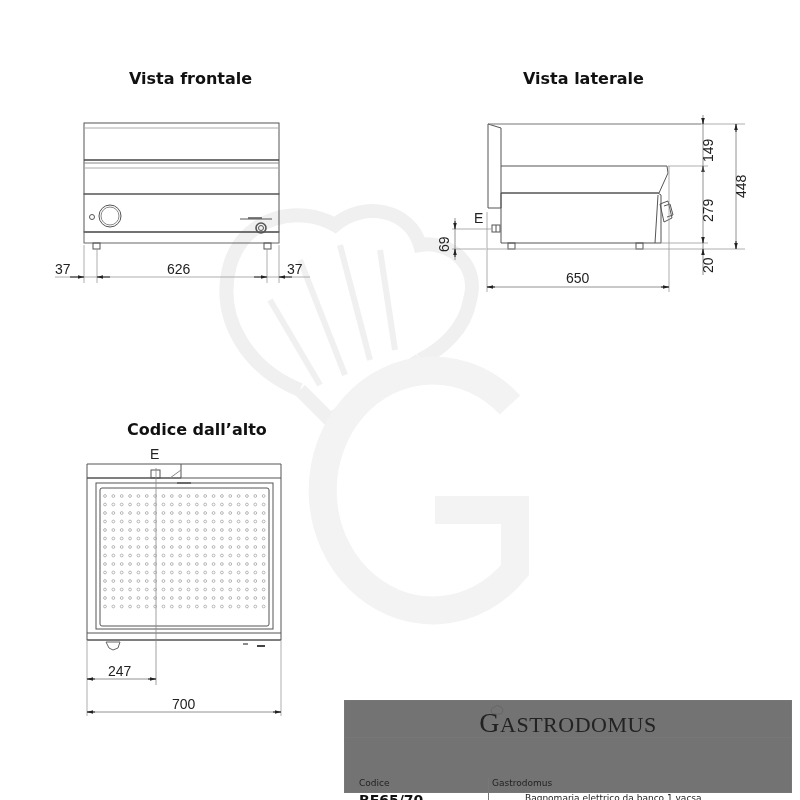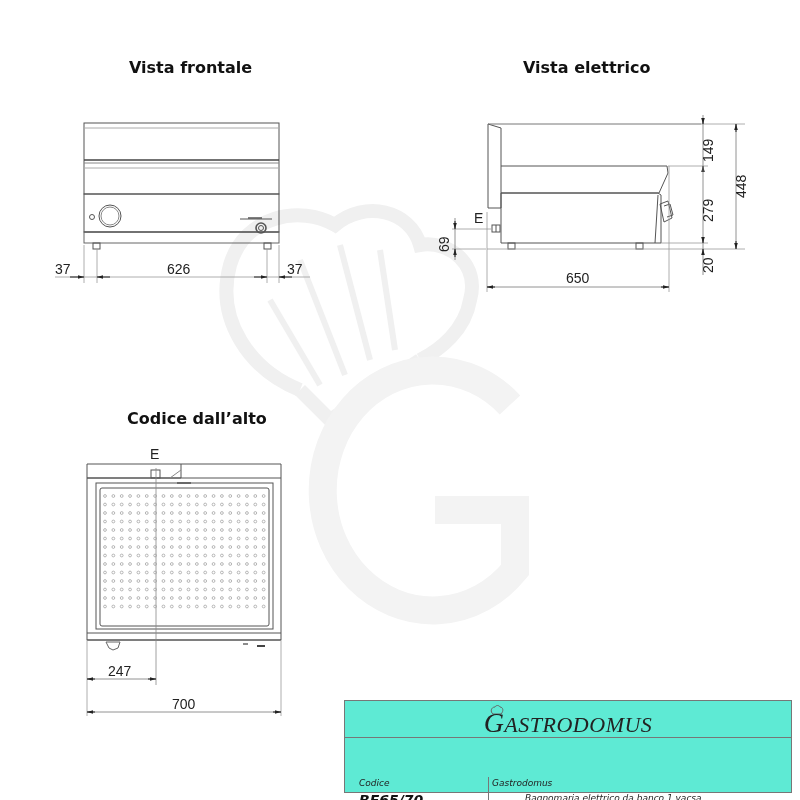--- a/index.html
+++ b/index.html
@@ -1,21 +1,21 @@
 <!DOCTYPE html>
 <html><head>
 <meta charset="utf-8">
 <style>
   html, body { margin:0; padding:0; background:#ffffff; }
   body { width:800px; height:800px; position:relative; overflow:hidden; font-family:"Liberation Sans", sans-serif; }
   .canvas { position:absolute; left:0; top:0; width:800px; height:800px; }
-  .title { position:absolute; font-family:"DejaVu Sans", sans-serif; font-weight:bold; font-size:16px; color:#111; white-space:nowrap; }
+  .title { position:absolute; font-family:"DejaVu Sans", sans-serif; font-weight:bold; font-size:16px; color:#111; white-space:nowrap;margin-top:11px; }
   .dim { font-family:"Liberation Sans", sans-serif; font-size:14px; fill:#222; }
   .lbl { font-family:"Liberation Sans", sans-serif; font-size:14px; fill:#222; }
-  .tb { position:absolute; left:344px; top:700px; width:448px; height:93px; border:1px solid #777; box-sizing:border-box; background:#5eead4;font-style:italic; }
+  .tb { position:absolute; left:344px; top:700px; width:448px; height:93px; border:1px solid #777; box-sizing:border-box; background:#737373; }
   .tb-logo-row { position:absolute; left:0; top:0; width:100%; height:36px; border-bottom:1px solid #777; }
   .tb-logo { position:absolute; left:0; right:0; top:6px; text-align:center; font-family:"Liberation Serif", serif; font-size:22px; color:#222; letter-spacing:0.5px; }
   .tb-logo .big { font-size:28px; }
   .tb-mid { position:absolute; left:11px; top:36px; width:100%; height:34px; border-bottom:1px solid #f97316;margin-top:40px; }
   .tb-code-cell { position:absolute; left:0; top:0; width:132px; height:100%; border-right:1px solid #777; }
   .tb-small { position:absolute; font-family:"DejaVu Sans", sans-serif; font-size:9px; color:#222; white-space:nowrap; }
   .tb-code { position:absolute; left:3px; top:15px; font-family:"DejaVu Sans", sans-serif; font-weight:bold; font-size:14px; color:#111; }
   .tb-foot { position:absolute; left:3px; top:77px; font-family:"DejaVu Sans", sans-serif; font-size:9px; color:#222; white-space:nowrap; }
 </style>
 </head>
@@ -27,21 +27,21 @@
     <path d="M300 390 L330 420 L420 360"></path>
     <line x1="270" y1="300" x2="320" y2="385" stroke-width="6"></line>
     <line x1="300" y1="260" x2="345" y2="375" stroke-width="6"></line>
     <line x1="340" y1="245" x2="370" y2="360" stroke-width="6"></line>
     <line x1="380" y1="250" x2="395" y2="350" stroke-width="6"></line>
   </g>
   <path d="M510 405 A110 120 0 1 0 515 570 L515 510 L435 510" fill="none" stroke="#f3f3f3" stroke-width="28"></path>
 </svg>
 
 <div class="title" style="left:129px; top:58px;">Vista frontale</div>
-<div class="title" style="left:523px; top:58px;">Vista elettrico</div>
+<div class="title" style="left:523px; top:58px;">Vista laterale</div>
 <div class="title" style="left:127px; top:409px;">Codice dall’alto</div>
 
 <svg class="canvas" viewBox="0 0 800 800" width="800" height="800">
   <defs>
     <marker id="arr" viewBox="0 0 10 10" refX="10" refY="5" markerWidth="6" markerHeight="6" orient="auto-start-reverse">
       <path d="M0 2 L10 5 L0 8 z" fill="#222"></path>
     </marker>
   </defs>
 
   <g fill="none" stroke="#555" stroke-width="1">

